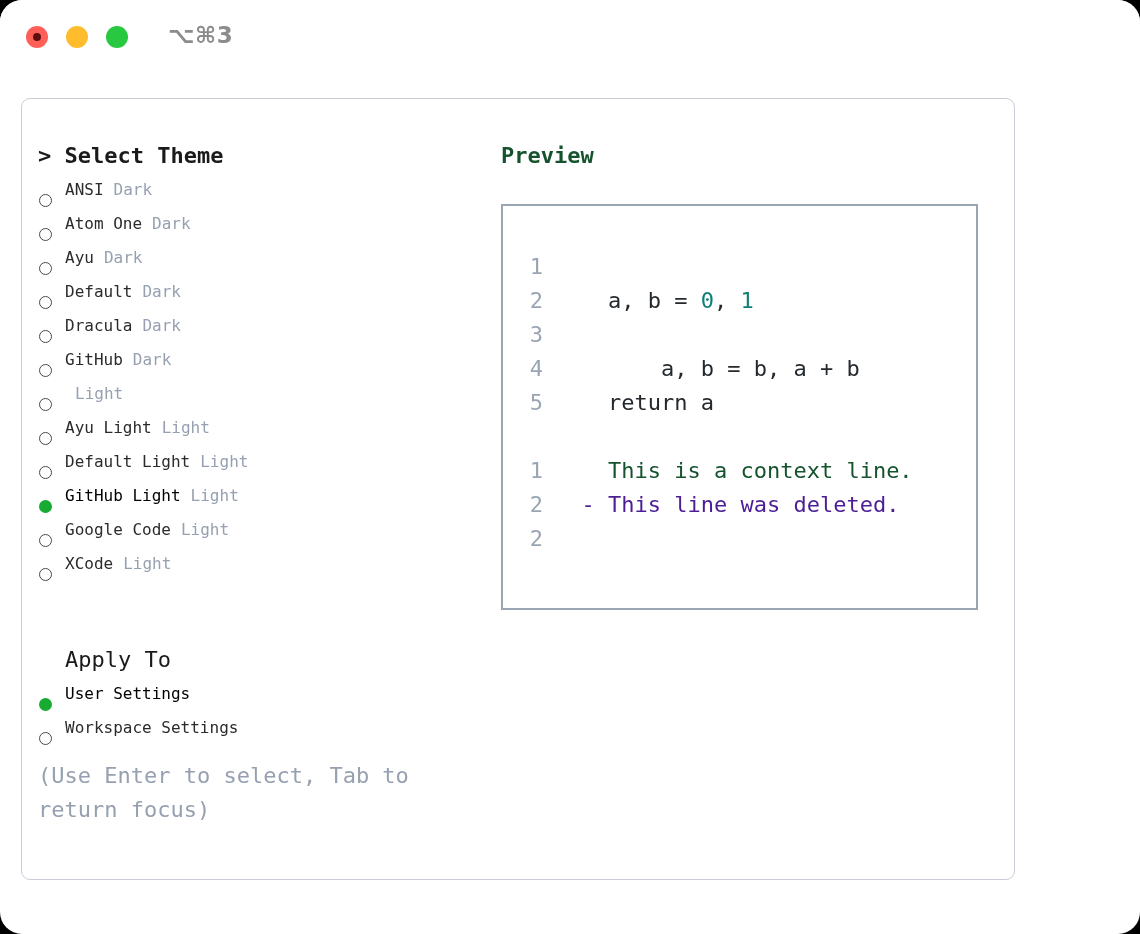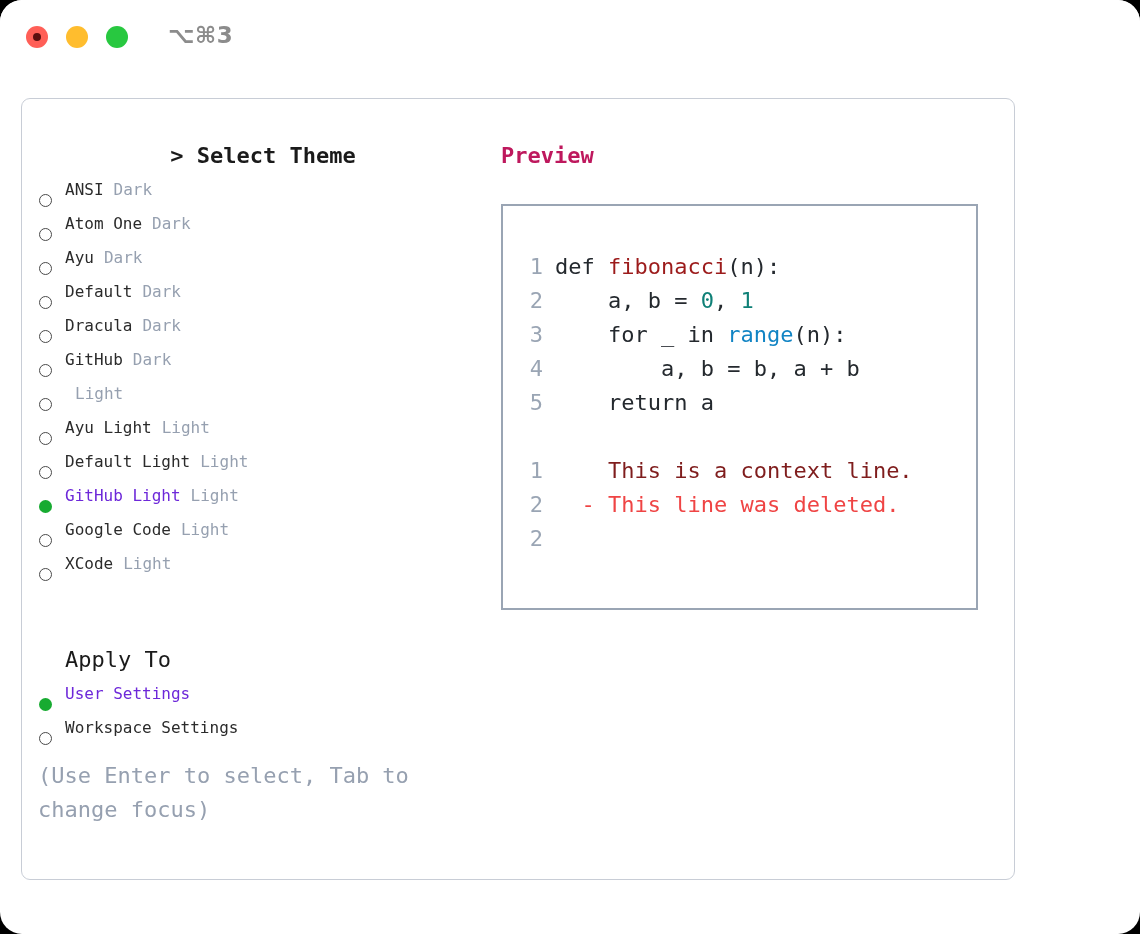--- a/index.html
+++ b/index.html
@@ -78,21 +78,21 @@
     width: 450px;
   }
 
   .section-head {
     font-size: 22px;
     color: #1a1a1a;
     height: 34px;
     line-height: 34px;
     white-space: pre;
   }
-  .section-head.bold { font-weight: bold; text-align: center; }
+  .section-head.bold { font-weight: bold; }
 
   .opt-row {
     height: 34px;
     line-height: 34px;
     display: flex;
     align-items: flex-end;
     white-space: pre;
     font-size: 16px;
   }
   .marker {
@@ -106,21 +106,21 @@
   .dot {
     width: 13px; height: 13px;
     border-radius: 50%;
     box-sizing: border-box;
     display: block;
   }
   .dot.empty  { border: 1.6px solid #4a4a4a; background: transparent; }
   .dot.filled { background: #17ab31; border: none; }
 
   .opt-label { color: #2b2b2b; }
-  .opt-row.selected .opt-label { color: #6d28d9; margin-top: 24px; }
+  .opt-row.selected .opt-label { color: #000000; margin-top: 24px; }
   .opt-tag {
     color: #96a0b0;
     margin-left: 10px;
   }
 
   .spacer-row { height: 34px; }
 
   #hint {
     position: absolute;
     left: 16px; top: 660px;
@@ -133,21 +133,21 @@
 
   
   #right-col {
     position: absolute;
     left: 479px; top: 40px;
     width: 500px;
   }
   #preview-title {
     font-size: 22px;
     font-weight: bold;
-    color: #be185d;
+    color: #14532d;
     height: 34px;
     line-height: 34px;
   }
   #preview-panel {
     position: absolute;
     left: 0; top: 65px;
     width: 477px; height: 406px;
     border: 2px solid #9aa5b4;
     background: #ffffff;
   }
@@ -167,22 +167,22 @@
     text-align: right;
     color: #9aa5b4;
     margin-right: 12px;
   }
   .code-text { color: #24292e; }
   .tok-fn   { color: #9c1b1b; }
   .tok-num  { color: #0f8077; }
   .tok-bi   { color: #1184c4; }
   .blank-line { height: 34px; }
 
-  .diff-ctx { color: #7f1d1d; }
-  .diff-del { color: #ef4444; }
+  .diff-ctx { color: #14532d; }
+  .diff-del { color: #4c1d95; }
   .diff-add { color: #00bf00; }
 </style>
 </head>
 <body>
 
 <div id="window">
 
   <div id="titlebar">
     <div class="lights">
       <span class="light red"></span>
@@ -213,30 +213,30 @@
 
       <div class="spacer-row"></div>
 
       <div class="section-head" style="padding-left:27px;margin-top:28px;">Apply To</div>
       <div id="apply-list">
           <div class="opt-row selected"><span class="marker"><span class="dot filled"></span></span><span class="opt-label">User Settings</span></div>
           <div class="opt-row"><span class="marker"><span class="dot empty"></span></span><span class="opt-label">Workspace Settings</span></div>
         </div>
     </div>
 
-    <div id="hint">(Use Enter to select, Tab to change focus)</div>
+    <div id="hint">(Use Enter to select, Tab to return focus)</div>
 
     <div id="right-col">
       <div id="preview-title">Preview</div>
       <div id="preview-panel">
         <div id="preview-inner">
           <div id="code-block">
-              <div class="code-line"><span class="lineno">1</span><span><span class="code-text">def </span><span class="tok-fn">fibonacci</span><span class="code-text">(n):</span></span></div>
+              <div class="code-line"><span class="lineno">1</span></div>
               <div class="code-line"><span class="lineno">2</span><span><span class="code-text">    </span><span class="code-text">a, b = </span><span class="tok-num">0</span><span class="code-text">, </span><span class="tok-num">1</span></span></div>
-              <div class="code-line"><span class="lineno">3</span><span><span class="code-text">    </span><span class="code-text">for _ in </span><span class="tok-bi">range</span><span class="code-text">(n):</span></span></div>
+              <div class="code-line"><span class="lineno">3</span></div>
               <div class="code-line"><span class="lineno">4</span><span><span class="code-text">        </span><span class="code-text">a, b = b, a + b</span></span></div>
               <div class="code-line"><span class="lineno">5</span><span><span class="code-text">    </span><span class="code-text">return a</span></span></div>
             </div>
           <div class="blank-line"></div>
           <div id="diff-block">
               <div class="code-line"><span class="lineno">1</span><span class="diff-ctx">    This is a context line.</span></div>
               <div class="code-line"><span class="lineno">2</span><span class="diff-del">  - This line was deleted.</span></div>
               <div class="code-line"><span class="lineno">2</span></div>
             </div>
         </div>

